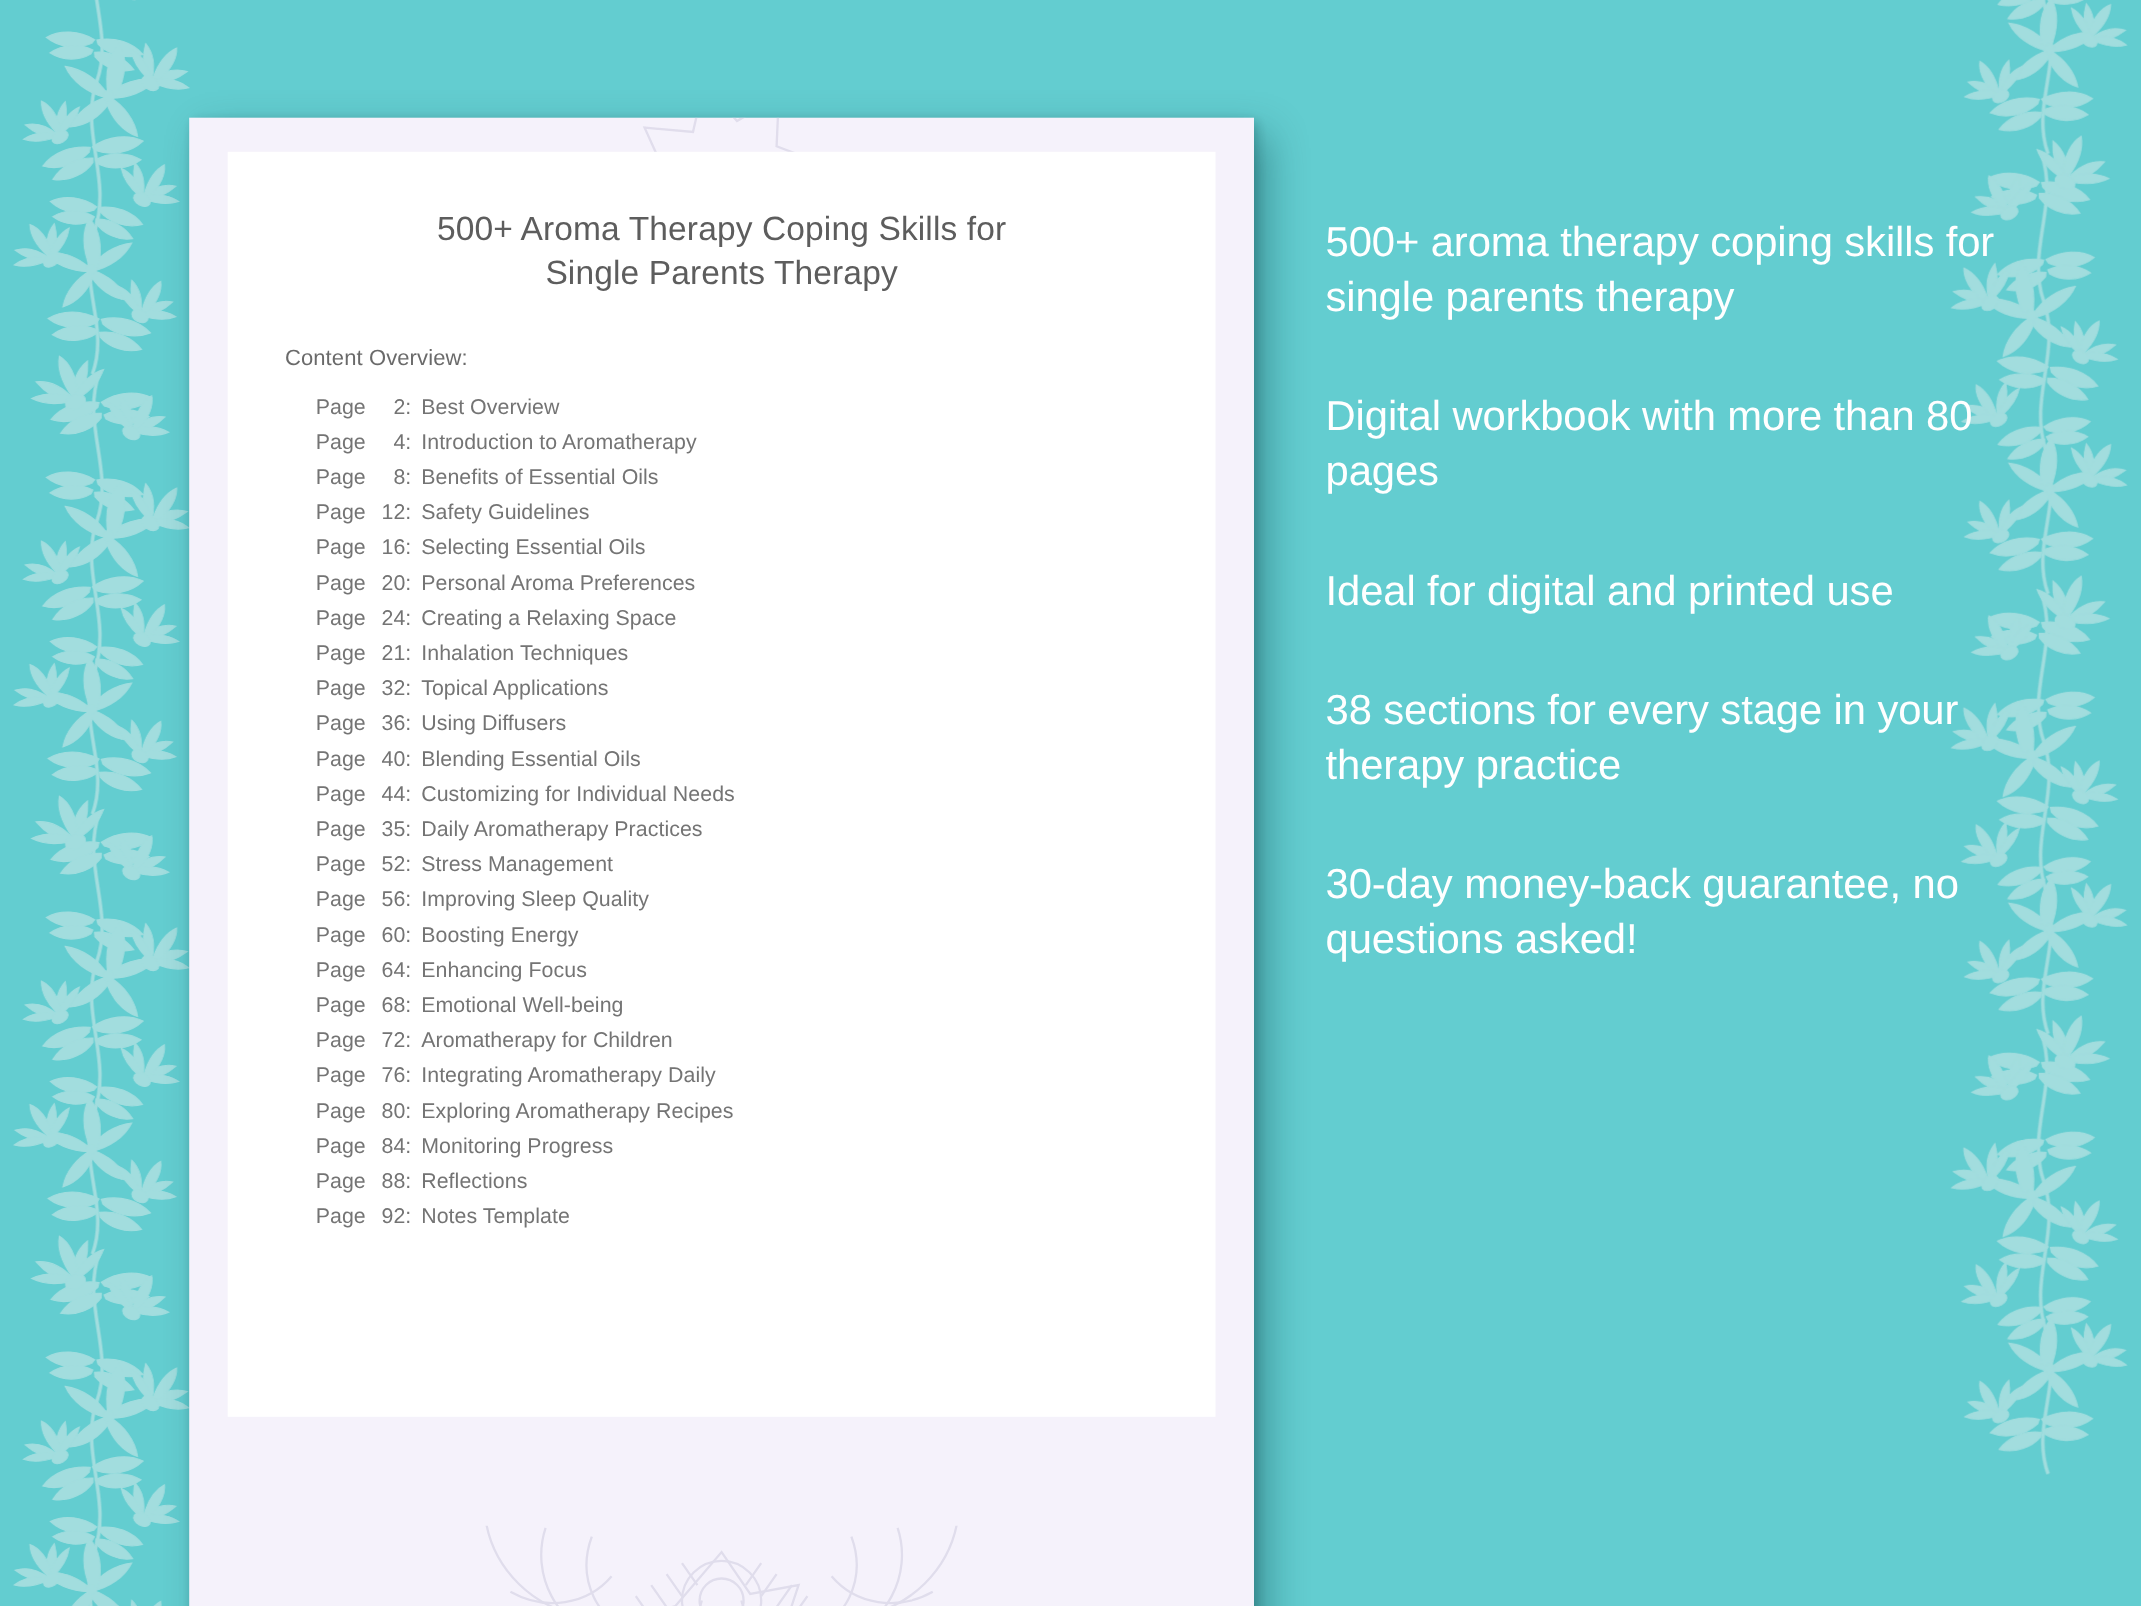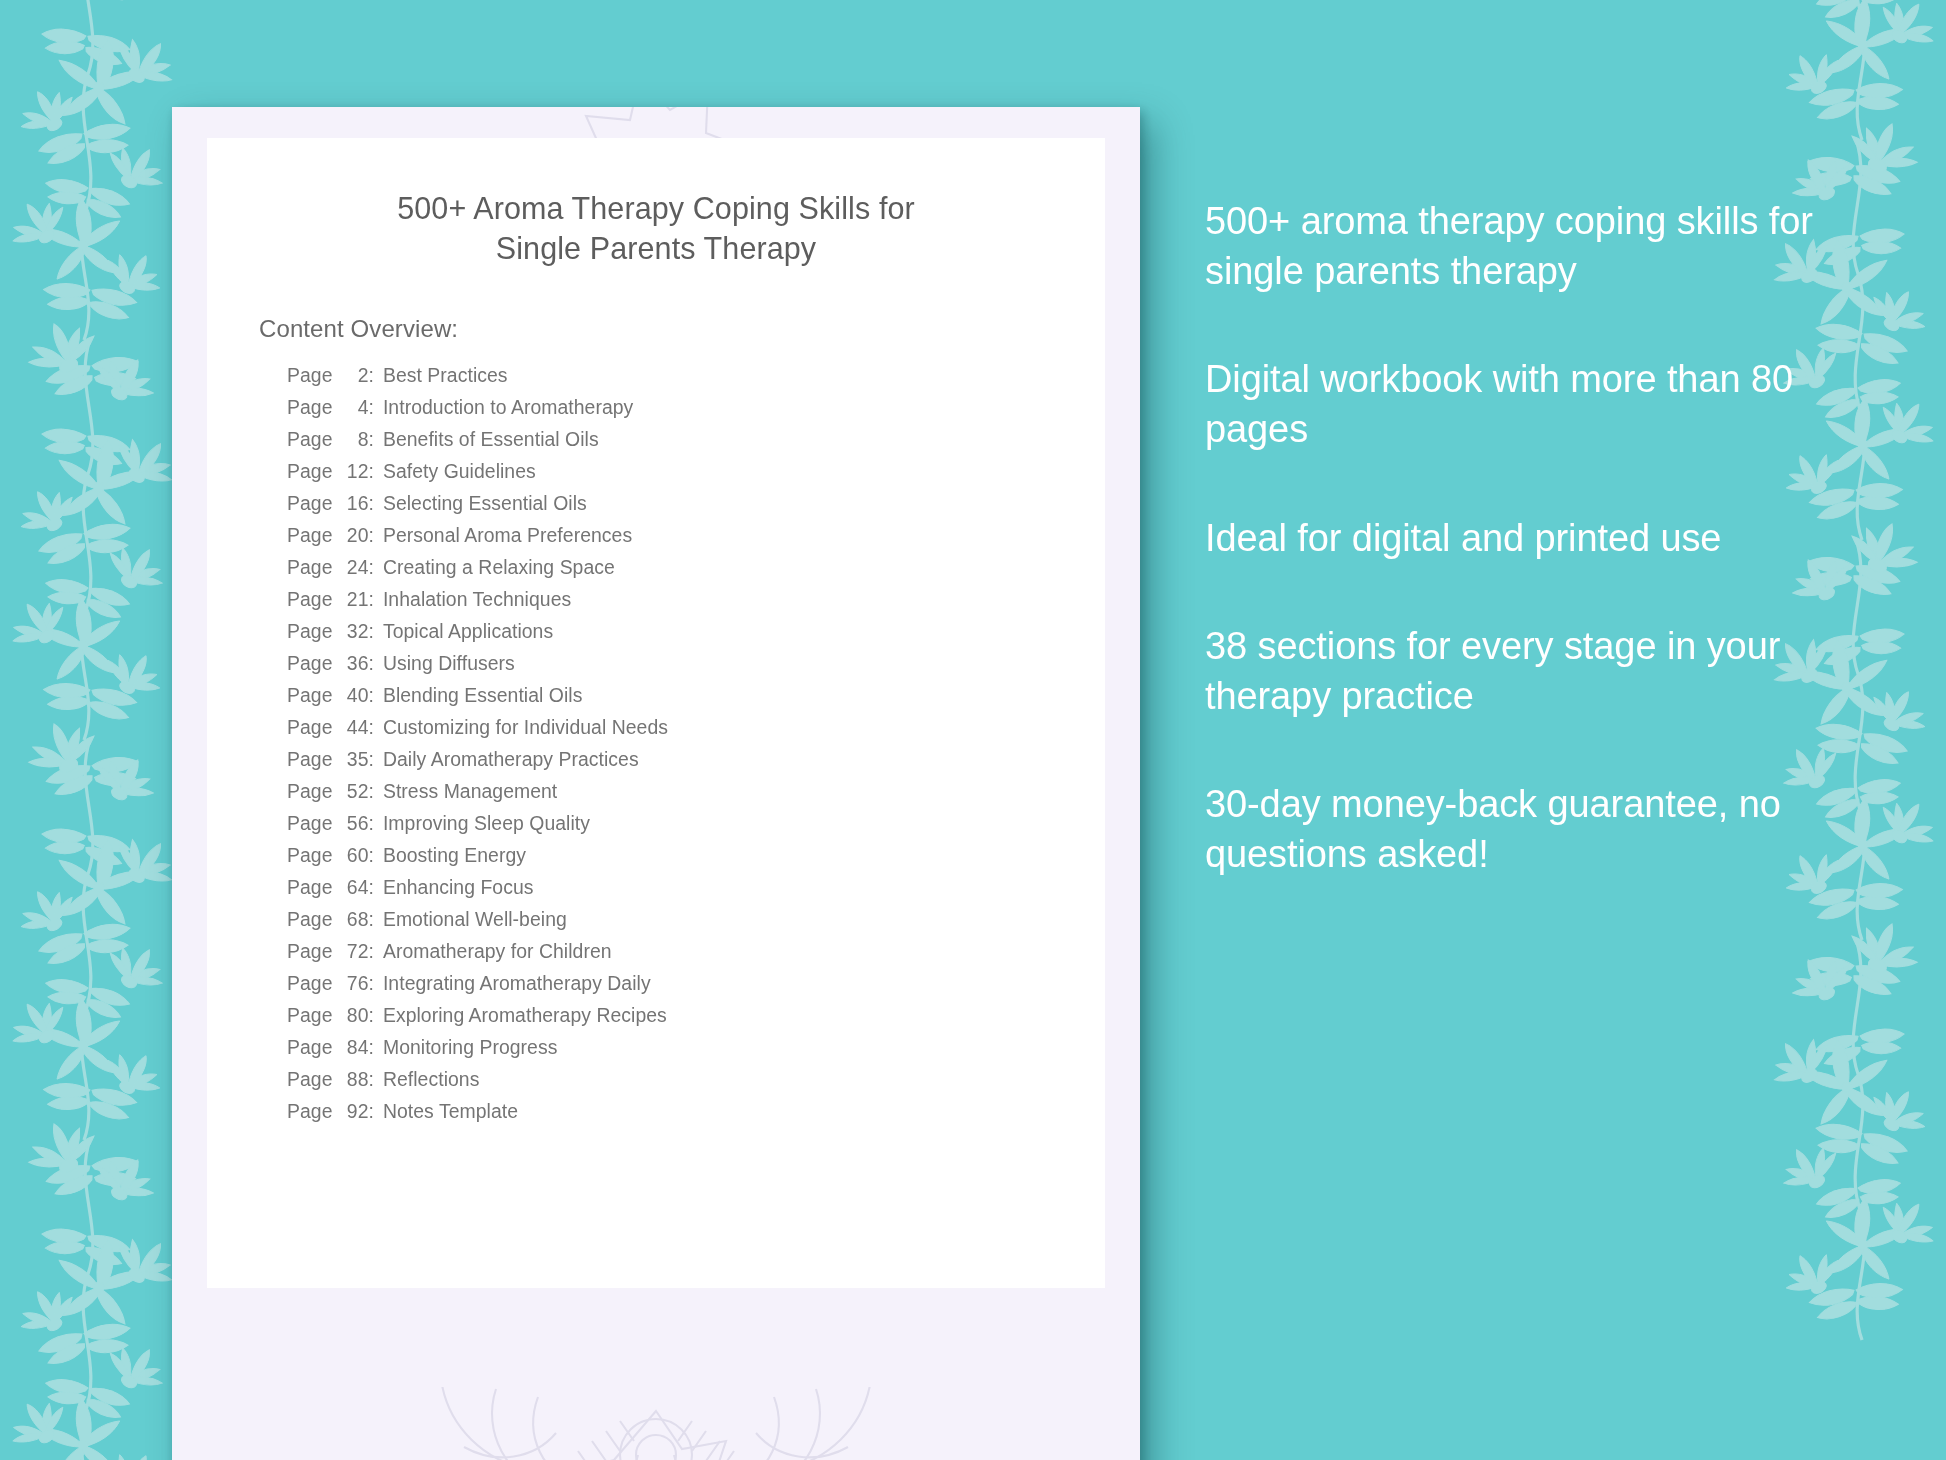--- a/index.html
+++ b/index.html
@@ -75,21 +75,21 @@
     font-size: 30.5px;
     font-weight: 400;
     line-height: 1.30;
     color: #5d5d5d;
     text-align: center;
     letter-spacing: 0.1px;
   }
   #content-overview-label {
     margin: 0;
     padding: 47px 0 0 52px;
-    font-size: 24px;
+    font-size: 20px;
     font-weight: 400;
     color: #6a6a6a;
     letter-spacing: 0.1px;
   }
   #toc-list {
     list-style: none;
     margin: 0;
     padding: 23px 0 0 80px;
   }
   .toc-row {
@@ -265,21 +265,21 @@
         <span>Single Parents Therapy</span>
       </h1>
 
       <p id="content-overview-label">Content Overview:</p>
 
       <ul id="toc-list">
           <li class="toc-row">
             <span class="toc-page-word">Page</span>
             <span class="toc-page-num">2</span>
             <span class="toc-colon">:</span>
-            <span class="toc-title">Best Practices</span>
+            <span class="toc-title">Best Overview</span>
           </li>
           <li class="toc-row">
             <span class="toc-page-word">Page</span>
             <span class="toc-page-num">4</span>
             <span class="toc-colon">:</span>
             <span class="toc-title">Introduction to Aromatherapy</span>
           </li>
           <li class="toc-row">
             <span class="toc-page-word">Page</span>
             <span class="toc-page-num">8</span>

